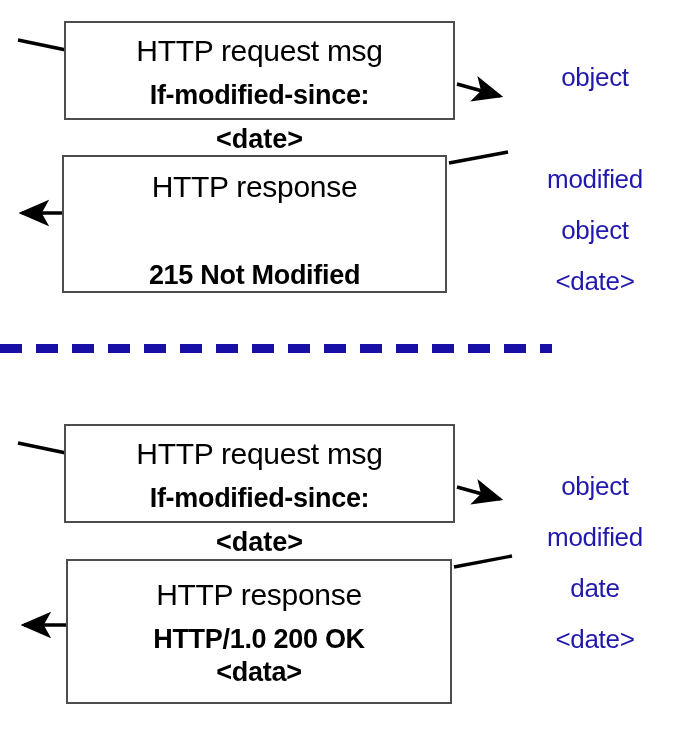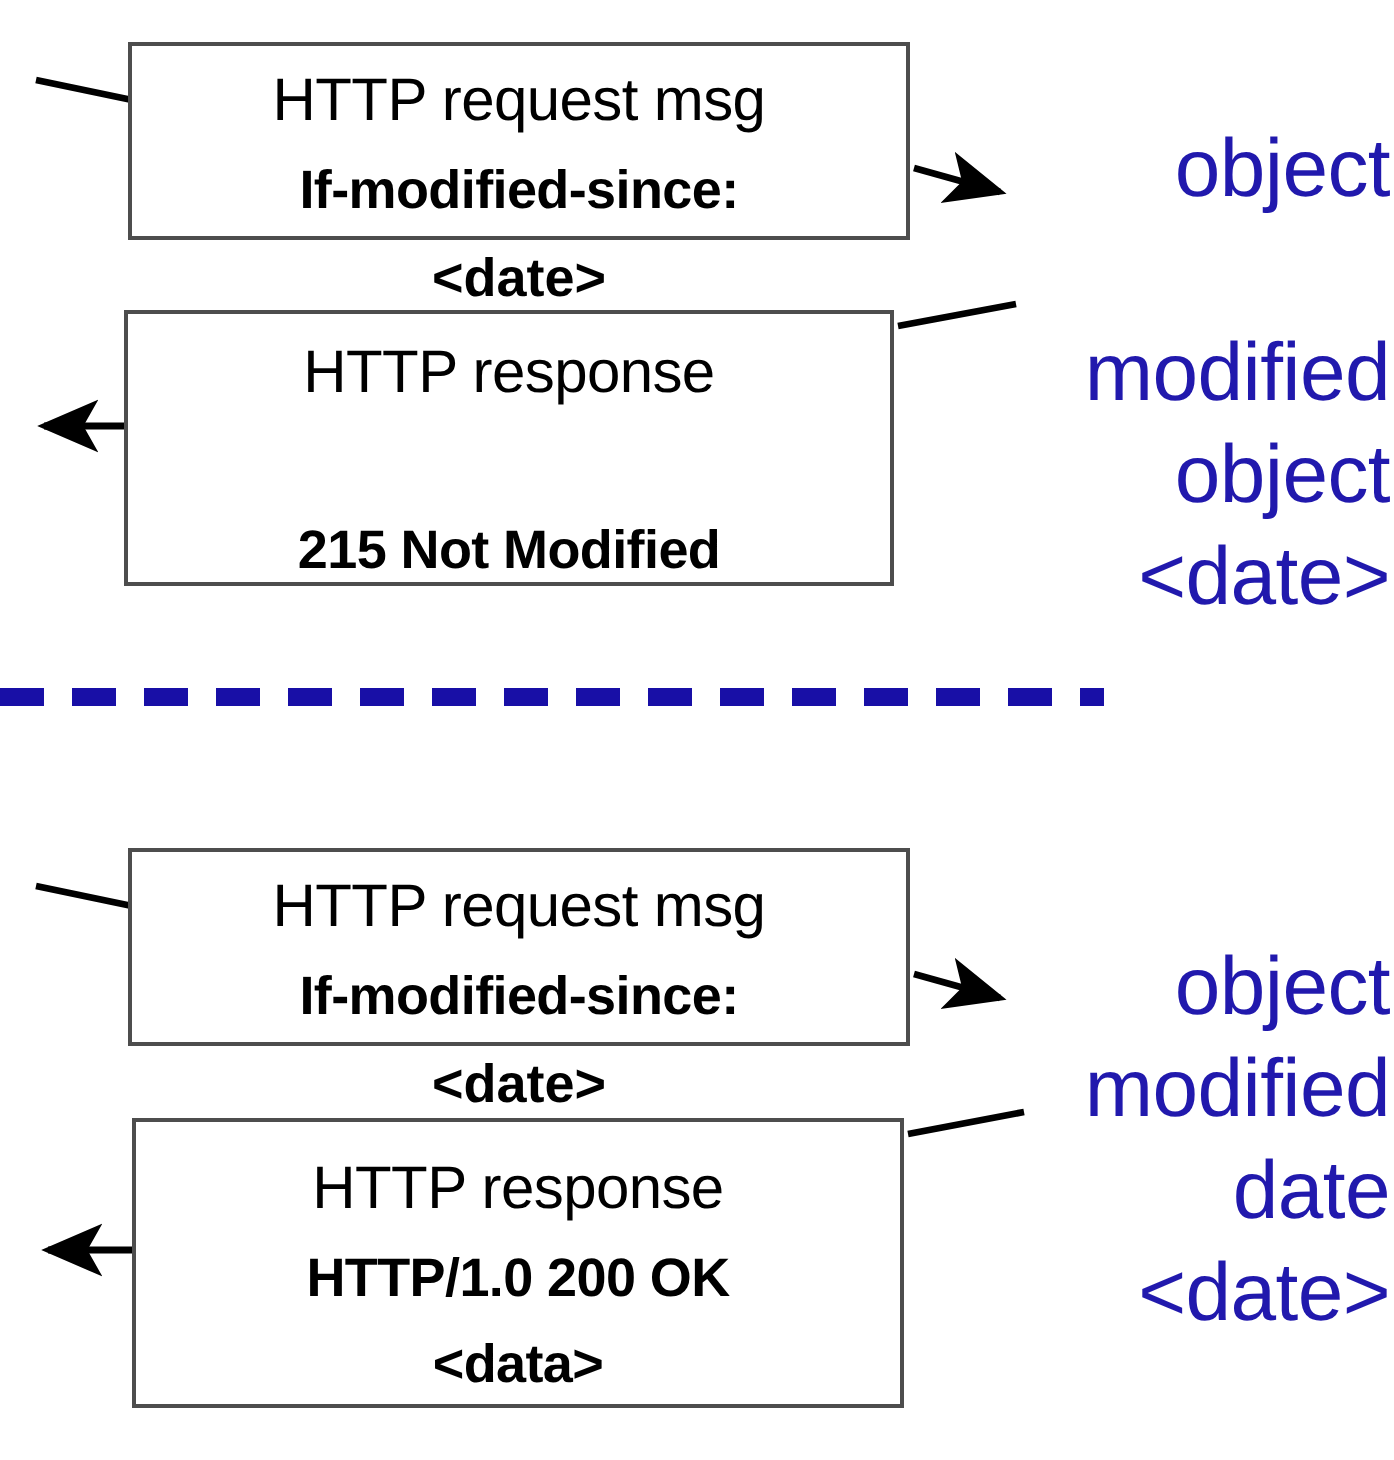--- a/index.html
+++ b/index.html
@@ -37,24 +37,24 @@
     font-weight:700;
     font-size:27px;
     line-height:1;
     color:#000;
     z-index:2;
   }
 
   
   .note{
     position:absolute;
-    text-align:right;
+    text-align:center;
     white-space:nowrap;
     font-weight:400;
-    font-size:41px;
+    font-size:26px;
     line-height:1;
     letter-spacing:-0.3px;
     z-index:4;
   }
 
   
   .divider{
     position:absolute;
     z-index:5;
   }
@@ -121,21 +121,21 @@
   <div class="msgbox" style="left:64px;top:424px;width:391px;height:99px;">
     <div class="line reg" style="top:13px;">HTTP request msg</div>
     <div class="line bld" style="top:59px;">If-modified-since:</div>
   </div>
 
   <div class="overflow-line" style="left:64px;top:529px;width:391px;">&lt;date&gt;</div>
 
   <div class="msgbox" style="left:66px;top:559px;width:386px;height:145px;">
     <div class="line reg" style="top:19px;">HTTP response</div>
     <div class="line bld" style="top:65px;">HTTP/1.0 200 OK</div>
-    <div class="line bld" style="top:108px;">&lt;data&gt;</div>
+    <div class="line bld" style="top:98px;">&lt;data&gt;</div>
   </div>
 
   <div class="note" style="left:495px;top:473px;width:200px;color:#2119ad;">object</div>
   <div class="note" style="left:495px;top:524px;width:200px;color:#2119ad;">modified</div>
   <div class="note" style="left:495px;top:575px;width:200px;color:#2119ad;">date</div>
   <div class="note" style="left:495px;top:626px;width:200px;color:#2119ad;">&lt;date&gt;</div>
 
 </div>
 
 </body></html>

